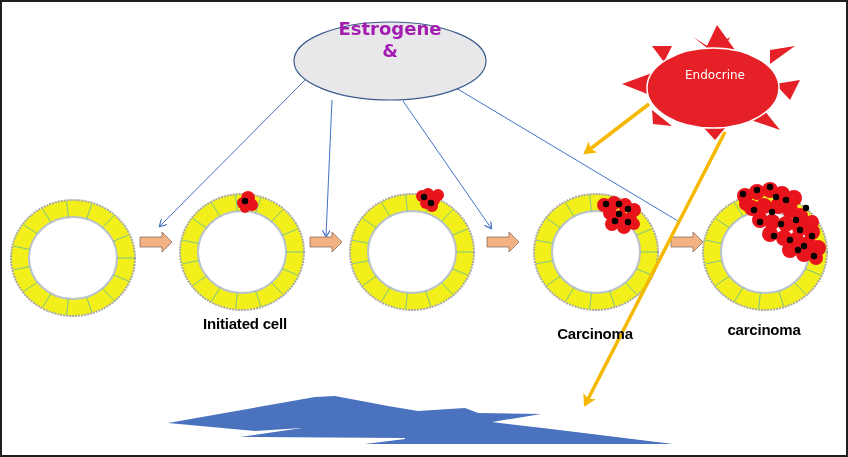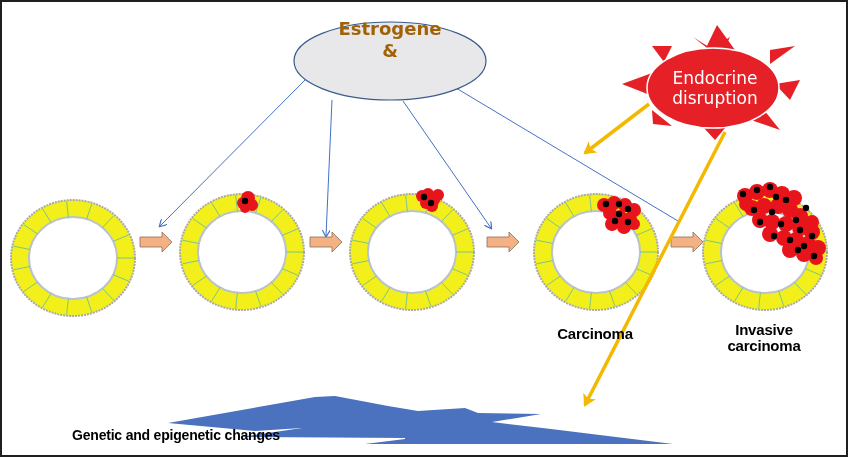--- a/index.html
+++ b/index.html
@@ -224,31 +224,29 @@
       <polygon fill="#e52026" points="764,110 780,130 745,118"></polygon>
       <polygon fill="#e52026" points="775,84 800,80 790,100"></polygon>
       <polygon fill="#e52026" points="770,50 795,46 770,64"></polygon>
       <ellipse cx="713" cy="88" rx="66" ry="40" fill="#e52026" stroke="#ffffff" stroke-width="1.5"></ellipse>
     </g>
 
     <line x1="649" y1="104" x2="585" y2="153" stroke="#f5b800" stroke-width="3.5" marker-end="url(#yellowHead)"></line>
     <line x1="725" y1="132" x2="585" y2="405" stroke="#f5b800" stroke-width="3.5" marker-end="url(#yellowHead)"></line>
   </svg>
 
-  <div class="oval-lbl" style="left:320px;top:18px;width:140px;font-size:18px;font-weight:bold;color:#a16207;">
+  <div class="oval-lbl" style="left:320px;top:18px;width:140px;font-size:18px;font-weight:bold;color:#a21caf;">
     <div>Estrogene</div>
     <div>&amp;</div>
   </div>
 
-  <div class="oval-lbl" style="left:660px;top:68px;width:110px;font-size:17px;color:#fff;">
+  <div class="oval-lbl" style="left:660px;top:68px;width:110px;font-size:12px;color:#fff;">
     <div>Endocrine</div>
-    <div>disruption</div>
-  </div>
-
+  </div>
+
+  <div class="lbl stage-lbl" style="left:190px;top:316px;width:110px;">Initiated cell</div>
   <div class="lbl stage-lbl" style="left:545px;top:326px;width:100px;">
     <div>Carcinoma</div>
   </div>
   <div class="lbl stage-lbl" style="left:714px;top:322px;width:100px;">
-    <div>Invasive</div>
     <div>carcinoma</div>
   </div>
-  <div class="lbl stage-lbl" style="left:72px;top:428px;width:250px;text-align:left;font-size:14px;">Genetic and epigenetic changes</div>
 </div>
 
 </body></html>

